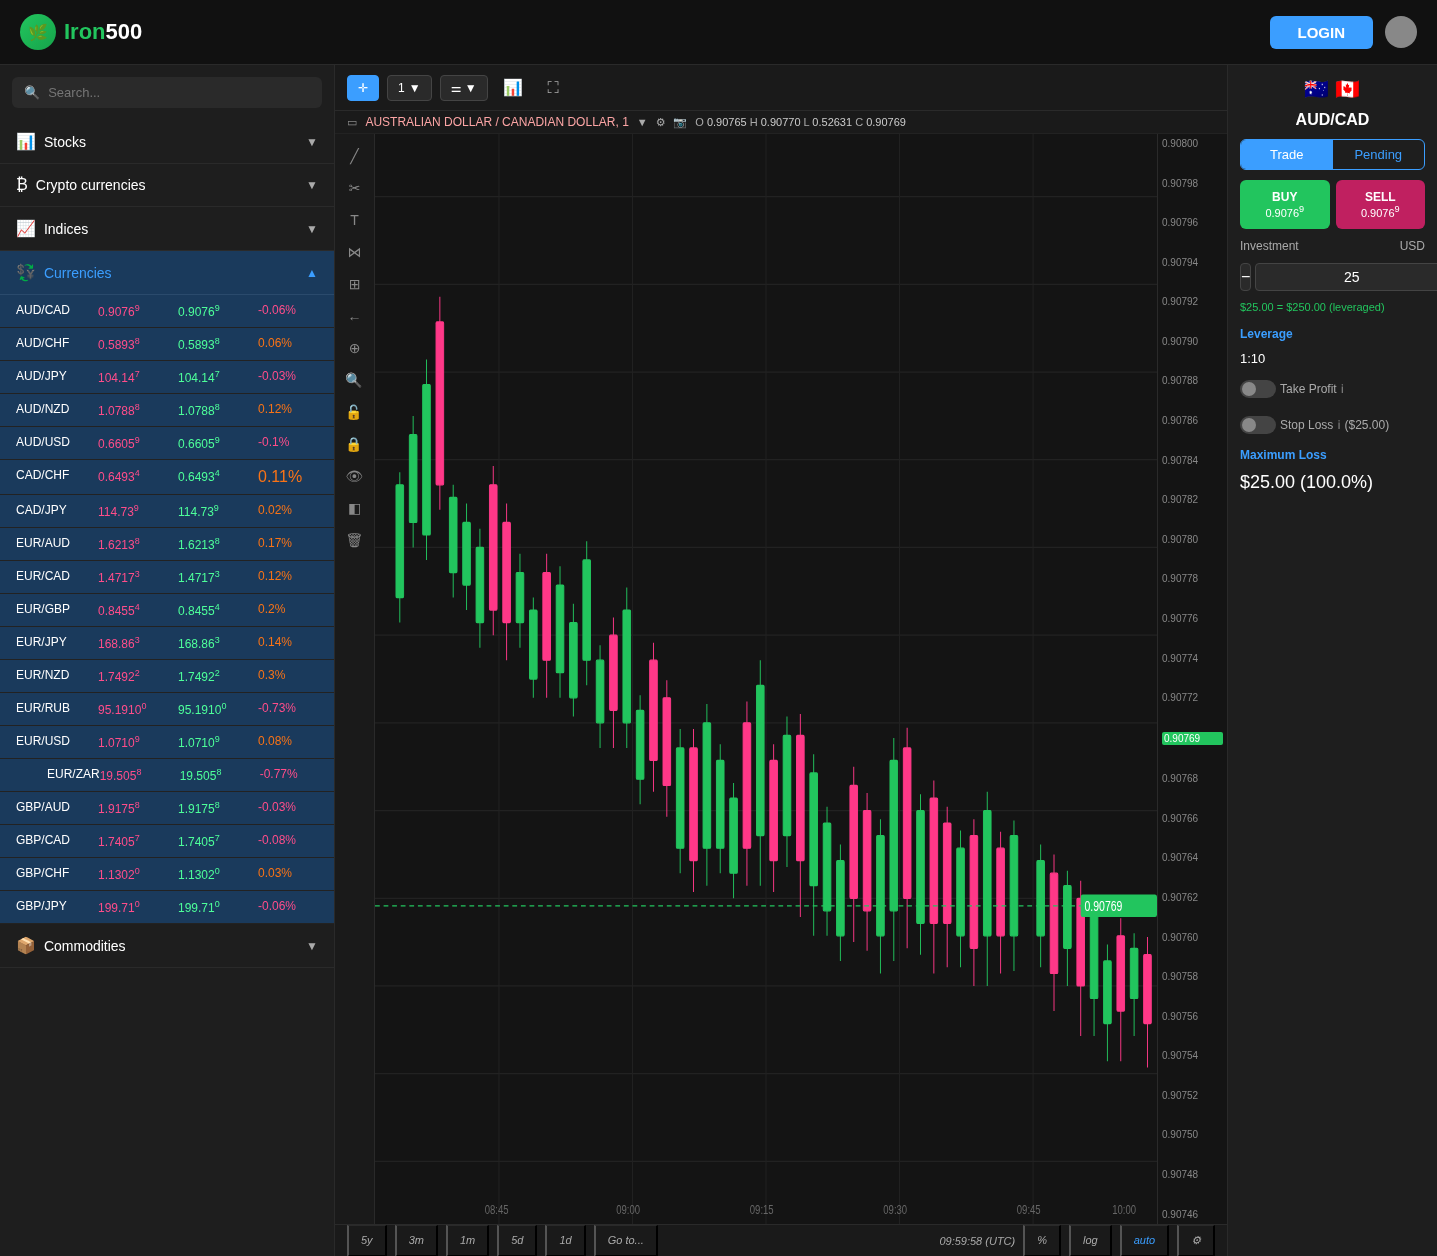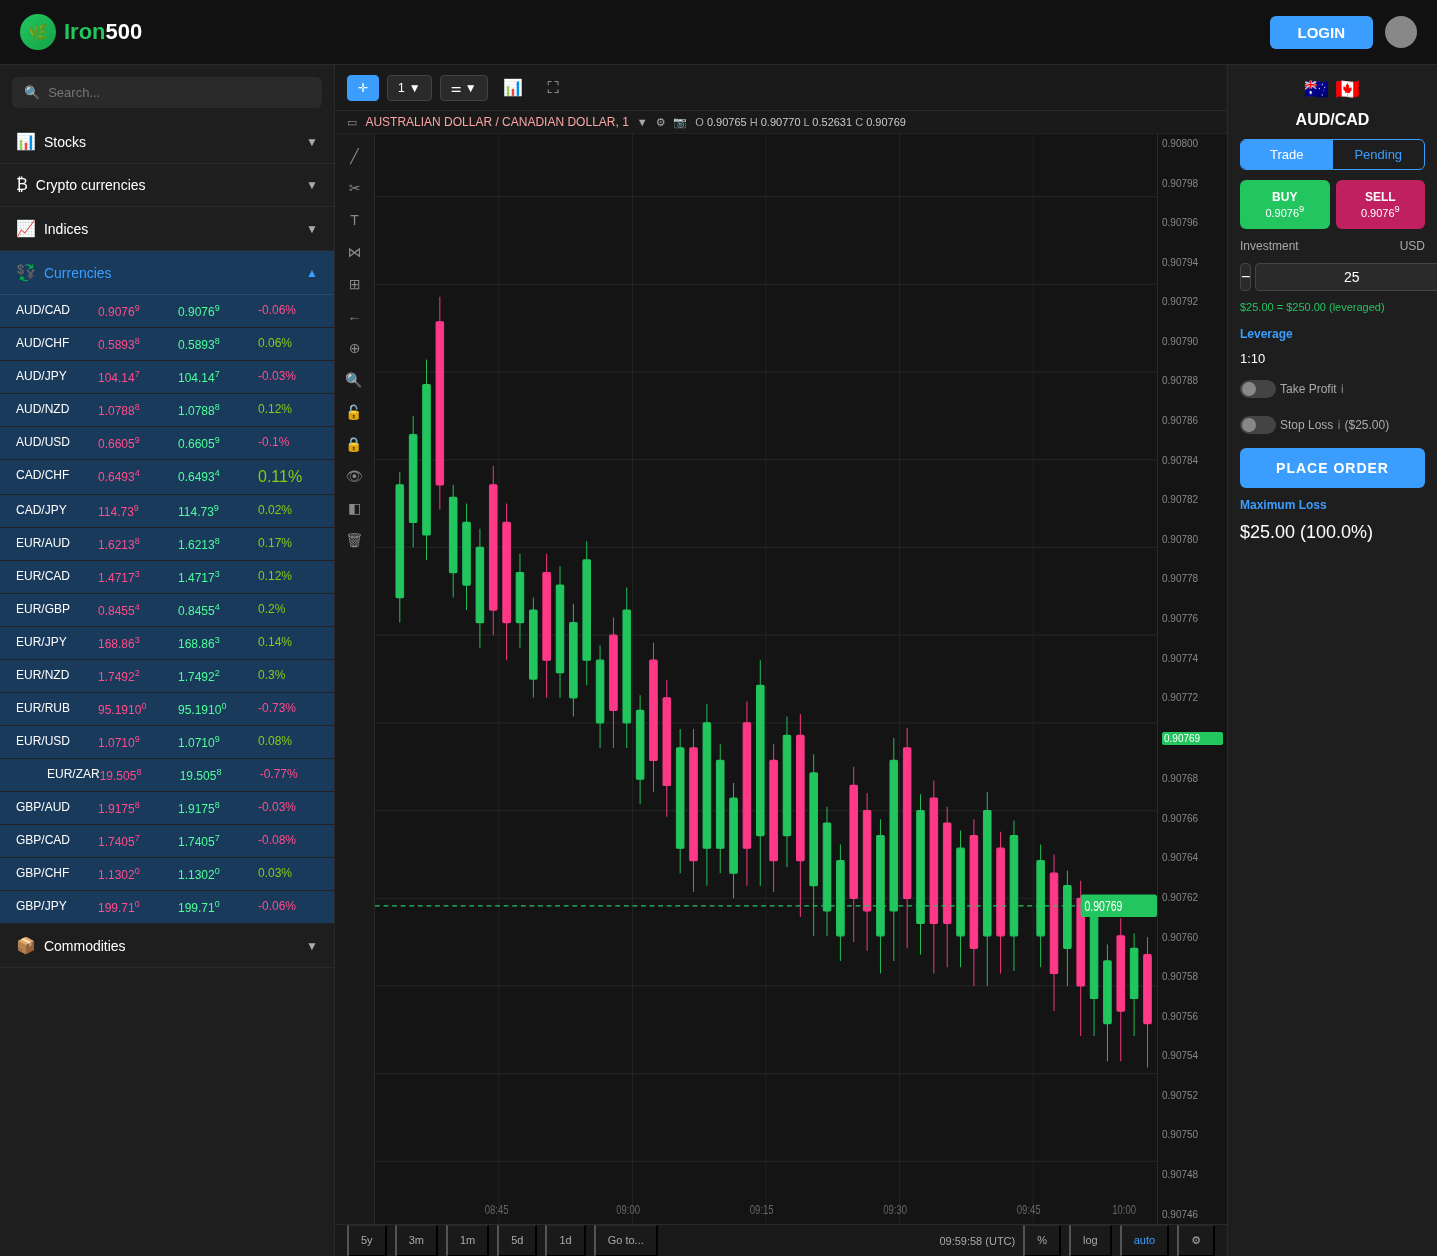--- a/index.html
+++ b/index.html
@@ -32,42 +32,42 @@
     .currencies-header { display: flex; align-items: center; justify-content: space-between; padding: 12px 16px; cursor: pointer; border-bottom: 1px solid #2a4a6c; }
     .currencies-header .category-label { color: #3b9eff; }
     .currencies-header .chevron { color: #3b9eff; }
 
     .table-header { display: grid; grid-template-columns: 1fr 80px 80px 60px; padding: 6px 16px; color: #888; font-size: 11px; border-bottom: 1px solid #2a2a2a; }
     .currency-row { display: grid; grid-template-columns: 1fr 80px 80px 60px; padding: 8px 16px; border-bottom: 1px solid #222; cursor: pointer; transition: background 0.1s; }
     .currency-row.active { background: #1a3a5c; }
     .sell-val { color: #ff4d8a; }
     .buy-val { color: #4dff9a; }
     .change-neg { color: #ff4d8a; }
-    .change-pos { color: #84cc16; }
+    .change-pos { color: #f97316; }
     .superscript { font-size: 9px; vertical-align: super; }
 
     
     .chart-area { flex: 1; display: flex; flex-direction: column; background: #111; overflow: hidden; }
     .chart-toolbar { display: flex; align-items: center; gap: 8px; padding: 8px 12px; background: #1a1a1a; border-bottom: 1px solid #2a2a2a; }
     .toolbar-btn { background: #2a2a2a; border: 1px solid #444; color: #fff; padding: 5px 10px; border-radius: 4px; cursor: pointer; font-size: 12px; display: flex; align-items: center; gap: 4px; }
     .toolbar-btn.active { background: #3b9eff; border-color: #3b9eff; }
     .toolbar-btn-icon { background: transparent; border: none; color: #aaa; padding: 5px 8px; cursor: pointer; font-size: 16px; }
 
     .chart-info-bar { display: flex; align-items: center; gap: 8px; padding: 4px 12px; background: #1a1a1a; font-size: 11px; color: #aaa; border-bottom: 1px solid #222; }
     .chart-info-bar .symbol { color: #fca5a5; font-size: 12px; }
     .chart-info-bar .ohlc span { color: #ccc; }
 
     .chart-container { flex: 1; display: flex; overflow: hidden; }
     .chart-tools { width: 40px; background: #1a1a1a; display: flex; flex-direction: column; align-items: center; padding: 8px 0; gap: 4px; border-right: 1px solid #2a2a2a; }
     .chart-tool-btn { width: 28px; height: 28px; background: transparent; border: none; color: #888; cursor: pointer; display: flex; align-items: center; justify-content: center; font-size: 14px; border-radius: 3px; }
 
     .chart-canvas { flex: 1; position: relative; overflow: hidden; background: #141414; }
     .price-axis { width: 70px; background: #141414; border-left: 1px solid #2a2a2a; display: flex; flex-direction: column; justify-content: space-between; padding: 4px 4px; font-size: 10px; color: #888; }
 
-    .chart-footer { height: 32px; background: #1a1a1a; border-top: 1px solid #2a2a2a; display: flex; align-items: center; padding: 0 12px; gap: 8px; font-size: 11px; color: #aaa; }
+    .chart-footer { height: 32px; background: #1a1a1a; border-top: 1px solid #2a2a2a; display: flex; align-items: center; padding: 0 12px; gap: 8px; font-size: 11px; color: #aaa; font-style: italic; }
     .chart-footer .active-tf { color: #3b9eff; }
     .chart-footer-right { margin-left: auto; display: flex; align-items: center; gap: 8px; }
 
     
     .right-panel { width: 210px; background: #1e1e1e; border-left: 1px solid #2a2a2a; display: flex; flex-direction: column; padding: 12px; gap: 10px; overflow-y: auto; }
 
     .trade-tabs { display: flex; border-radius: 6px; overflow: hidden; border: 1px solid #3b9eff; }
     .trade-tab { flex: 1; text-align: center; padding: 7px; cursor: pointer; font-size: 13px; }
     .trade-tab.active { background: #3b9eff; color: #fff; }
     .trade-tab.inactive { background: transparent; color: #3b9eff; }
@@ -583,19 +583,18 @@
       <div class="toggle-label">
         <div class="toggle">
             <div class="toggle-knob"></div>
           </div>
         <span>Stop Loss</span>
         <span style="color:#888;cursor:pointer;">ℹ</span>
         <span>($25.00)</span>
       </div>
     </div>
 
-    <button class="place-order-btn">PLACE ORDER</button>
 
     <div class="max-loss-label">Maximum Loss</div>
     <div class="max-loss-val">$25.00 (100.0%)</div>
   </div>
 
 </div>
 
 </body></html>

